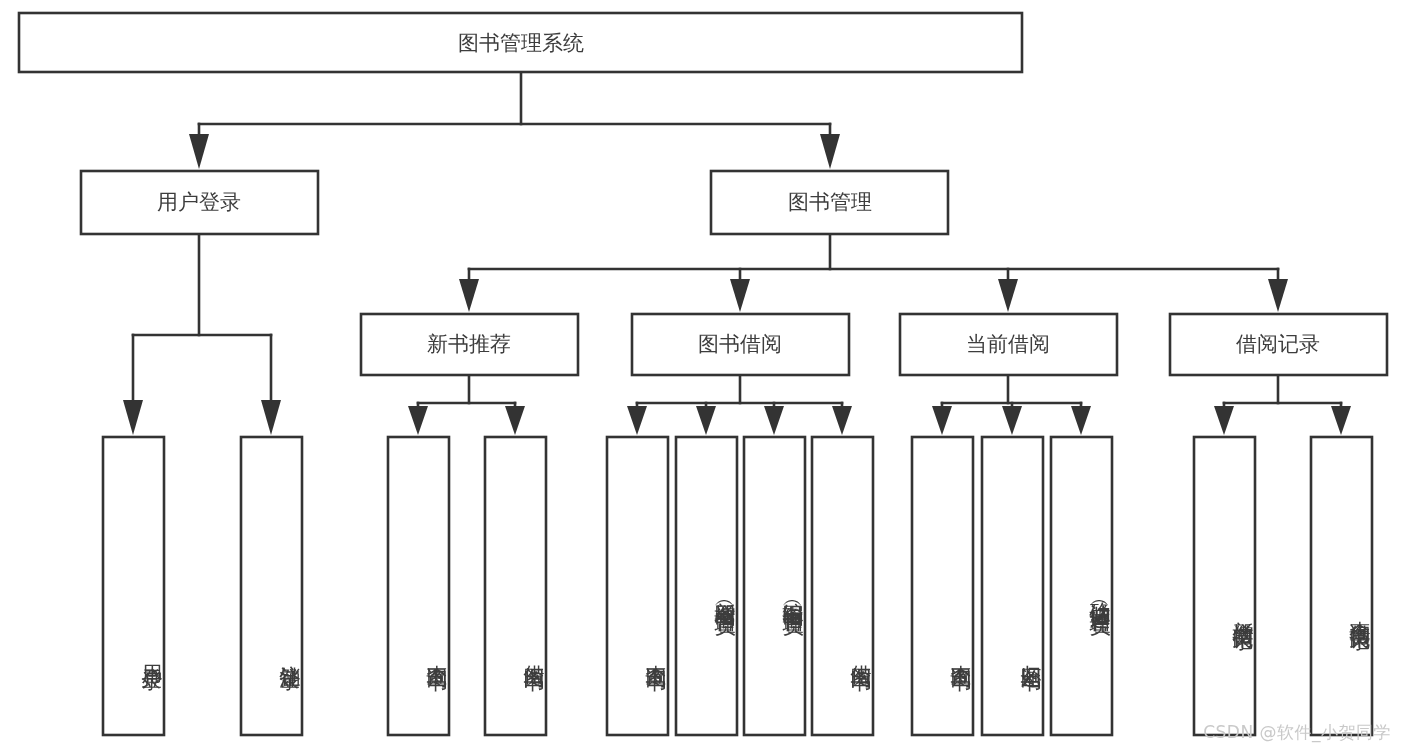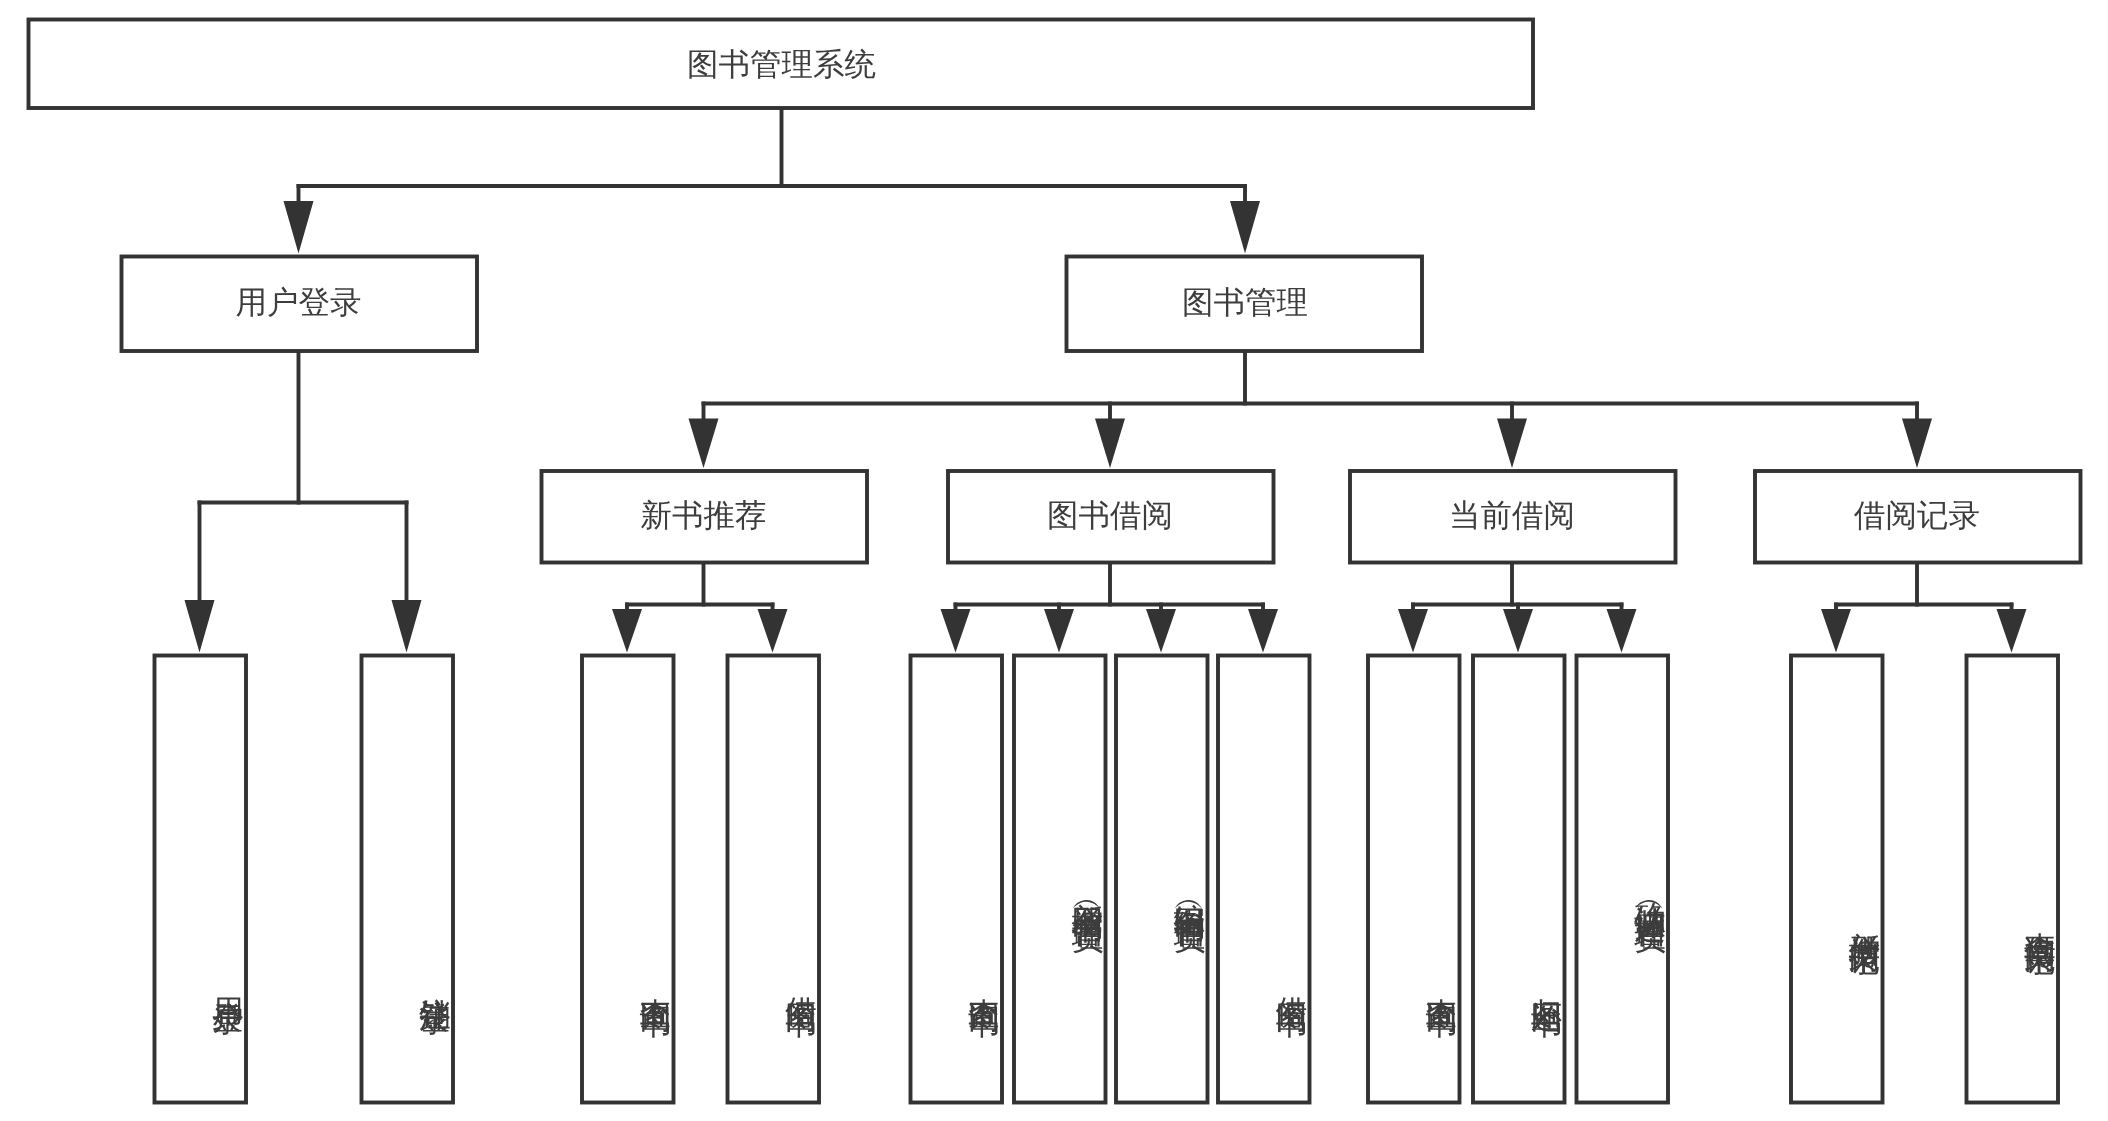--- a/index.html
+++ b/index.html
@@ -197,14 +197,15 @@
   <div class="leaf-label" style="left:744px; top:437px; width:61px; height:298px; padding-top:8px;">编辑图书（管理员）</div>
   <div class="leaf-label" style="left:812px; top:437px; width:61px; height:298px; padding-top:66px;">借阅图书</div>
 
   <div class="leaf-label" style="left:912px; top:437px; width:61px; height:298px; padding-top:66px;">查询图书</div>
   <div class="leaf-label" style="left:982px; top:437px; width:61px; height:298px; padding-top:66px;">归还图书</div>
   <div class="leaf-label" style="left:1051px; top:437px; width:61px; height:298px; padding-top:8px;">确认归还（管理员）</div>
 
   <div class="leaf-label" style="left:1194px; top:437px; width:61px; height:298px; padding-top:24px;">新增借阅记录</div>
   <div class="leaf-label" style="left:1311px; top:437px; width:61px; height:298px; padding-top:24px;">查询借阅记录</div>
 
+  <div class="watermark">CSDN @软件_小贺同学</div>
 
 </div>
 
 </body></html>

